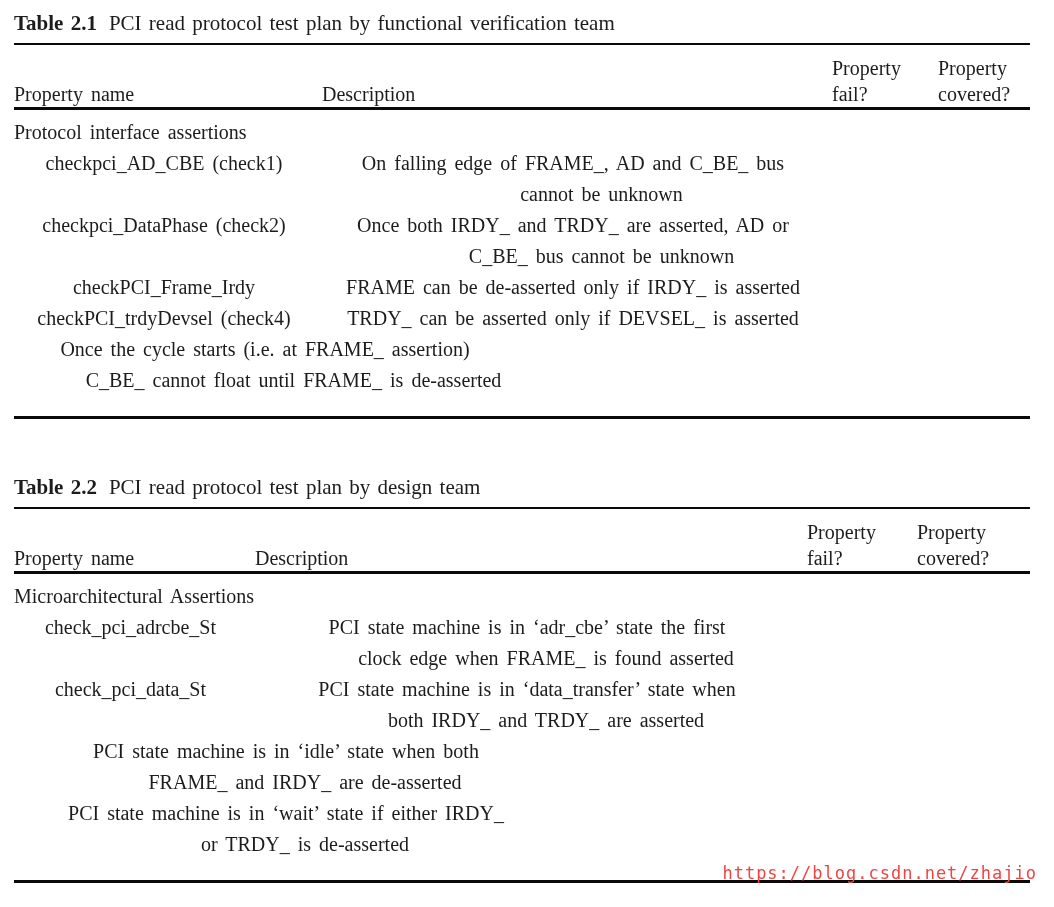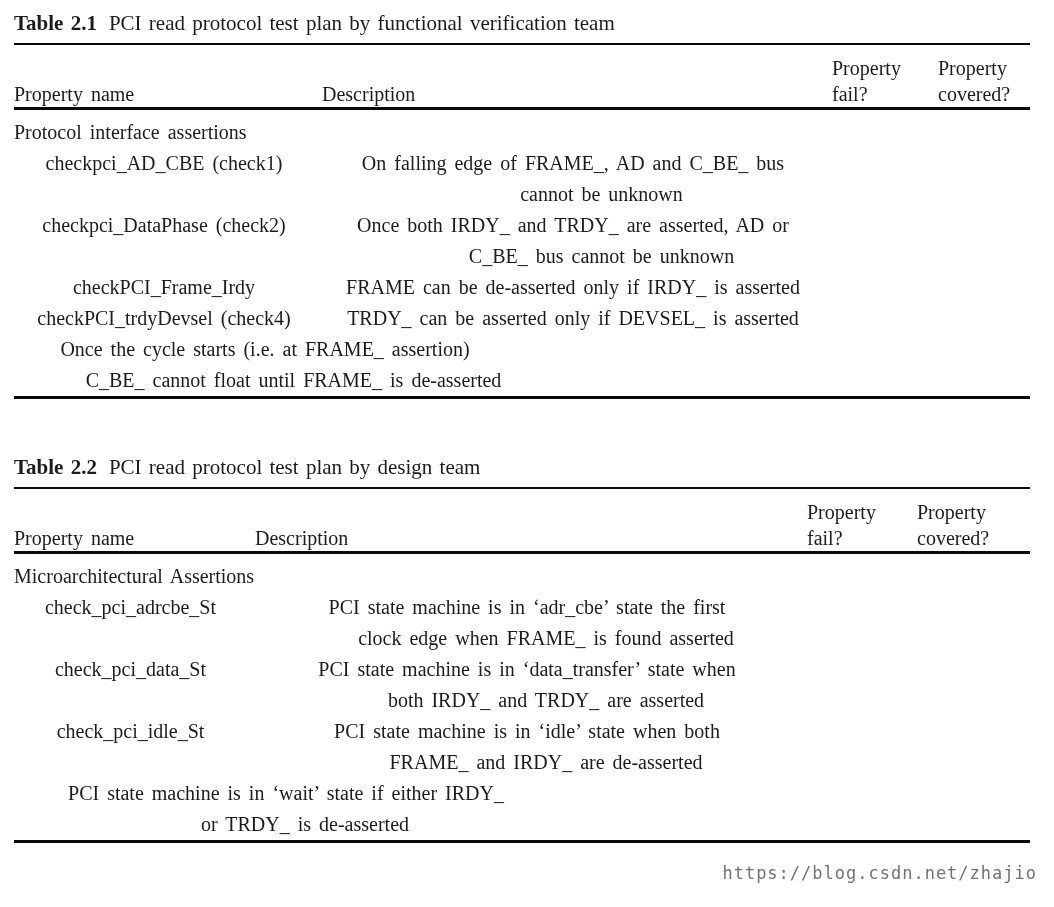--- a/index.html
+++ b/index.html
@@ -38,21 +38,21 @@
     display: flex;
     align-items: flex-end;
     padding-top: 7px;
     height: 55px; 
     font-size: 20px;
     line-height: 26px;
     word-spacing: 3px;
   }
   .tbody {
     padding-top: 7px;
-    padding-bottom: 0;
+    padding-bottom: 20px;
     font-size: 20px;
     line-height: 31px;
     word-spacing: 3px;
   }
   .trow { display: flex; align-items: flex-start; }
   .cell { box-sizing: border-box; padding-right: 8px; }
   .pre  { white-space: pre-line; }
   .section-row { line-height: 31px; }
   .ln { min-height: 0; text-align: center; }
   
@@ -69,21 +69,21 @@
   .t2 .c-cov  { width: 113px; }
   .t2 .cont   { padding-left: 38px; }
   .table-gap { height: 55px; }
   .watermark {
     position: absolute;
     right: 17px;
     top: 863px;
     font-family: "DejaVu Sans Mono", "Liberation Mono", monospace;
     font-size: 17px;
     letter-spacing: 1px;
-    color: #737373;
+    color: #ef4444;
     z-index: 2;
   }
 </style>
 </head>
 <body>
 
 <div class="page">
   <div class="doc">
 
     <div class="table t1">
@@ -198,23 +198,20 @@
           </div>
           <div class="cell c-desc">
             <div class="ln">PCI state machine is in ‘data_transfer’ state when</div>
             <div class="ln cont">both IRDY_ and TRDY_ are asserted</div>
           </div>
           <div class="cell c-fail"></div>
           <div class="cell c-cov"></div>
         </div>
 
         <div class="trow">
-          <div class="cell c-prop">
-            <div class="ln">check_pci_idle_St</div>
-          </div>
           <div class="cell c-desc">
             <div class="ln">PCI state machine is in ‘idle’ state when both</div>
             <div class="ln cont">FRAME_ and IRDY_ are de-asserted</div>
           </div>
           <div class="cell c-fail"></div>
           <div class="cell c-cov"></div>
         </div>
 
         <div class="trow">
           <div class="cell c-desc">

